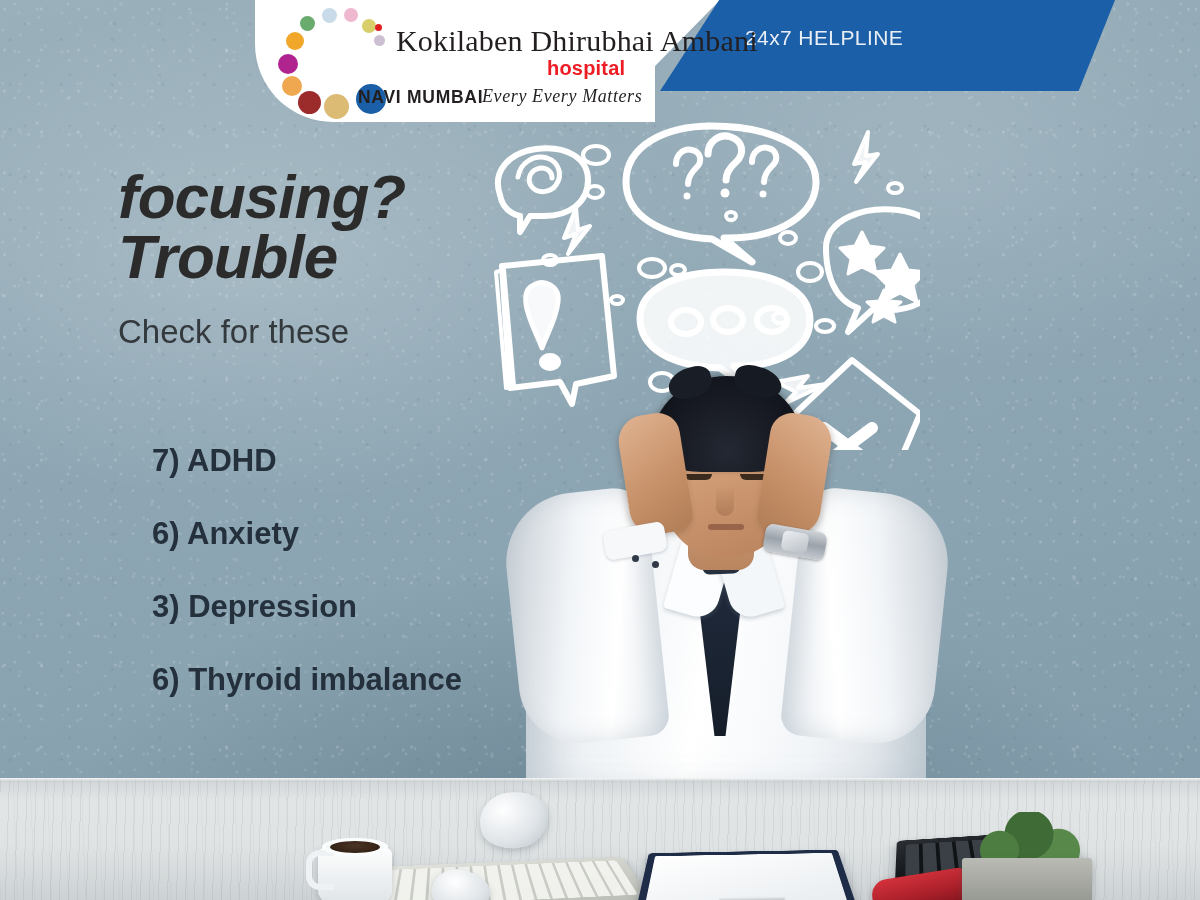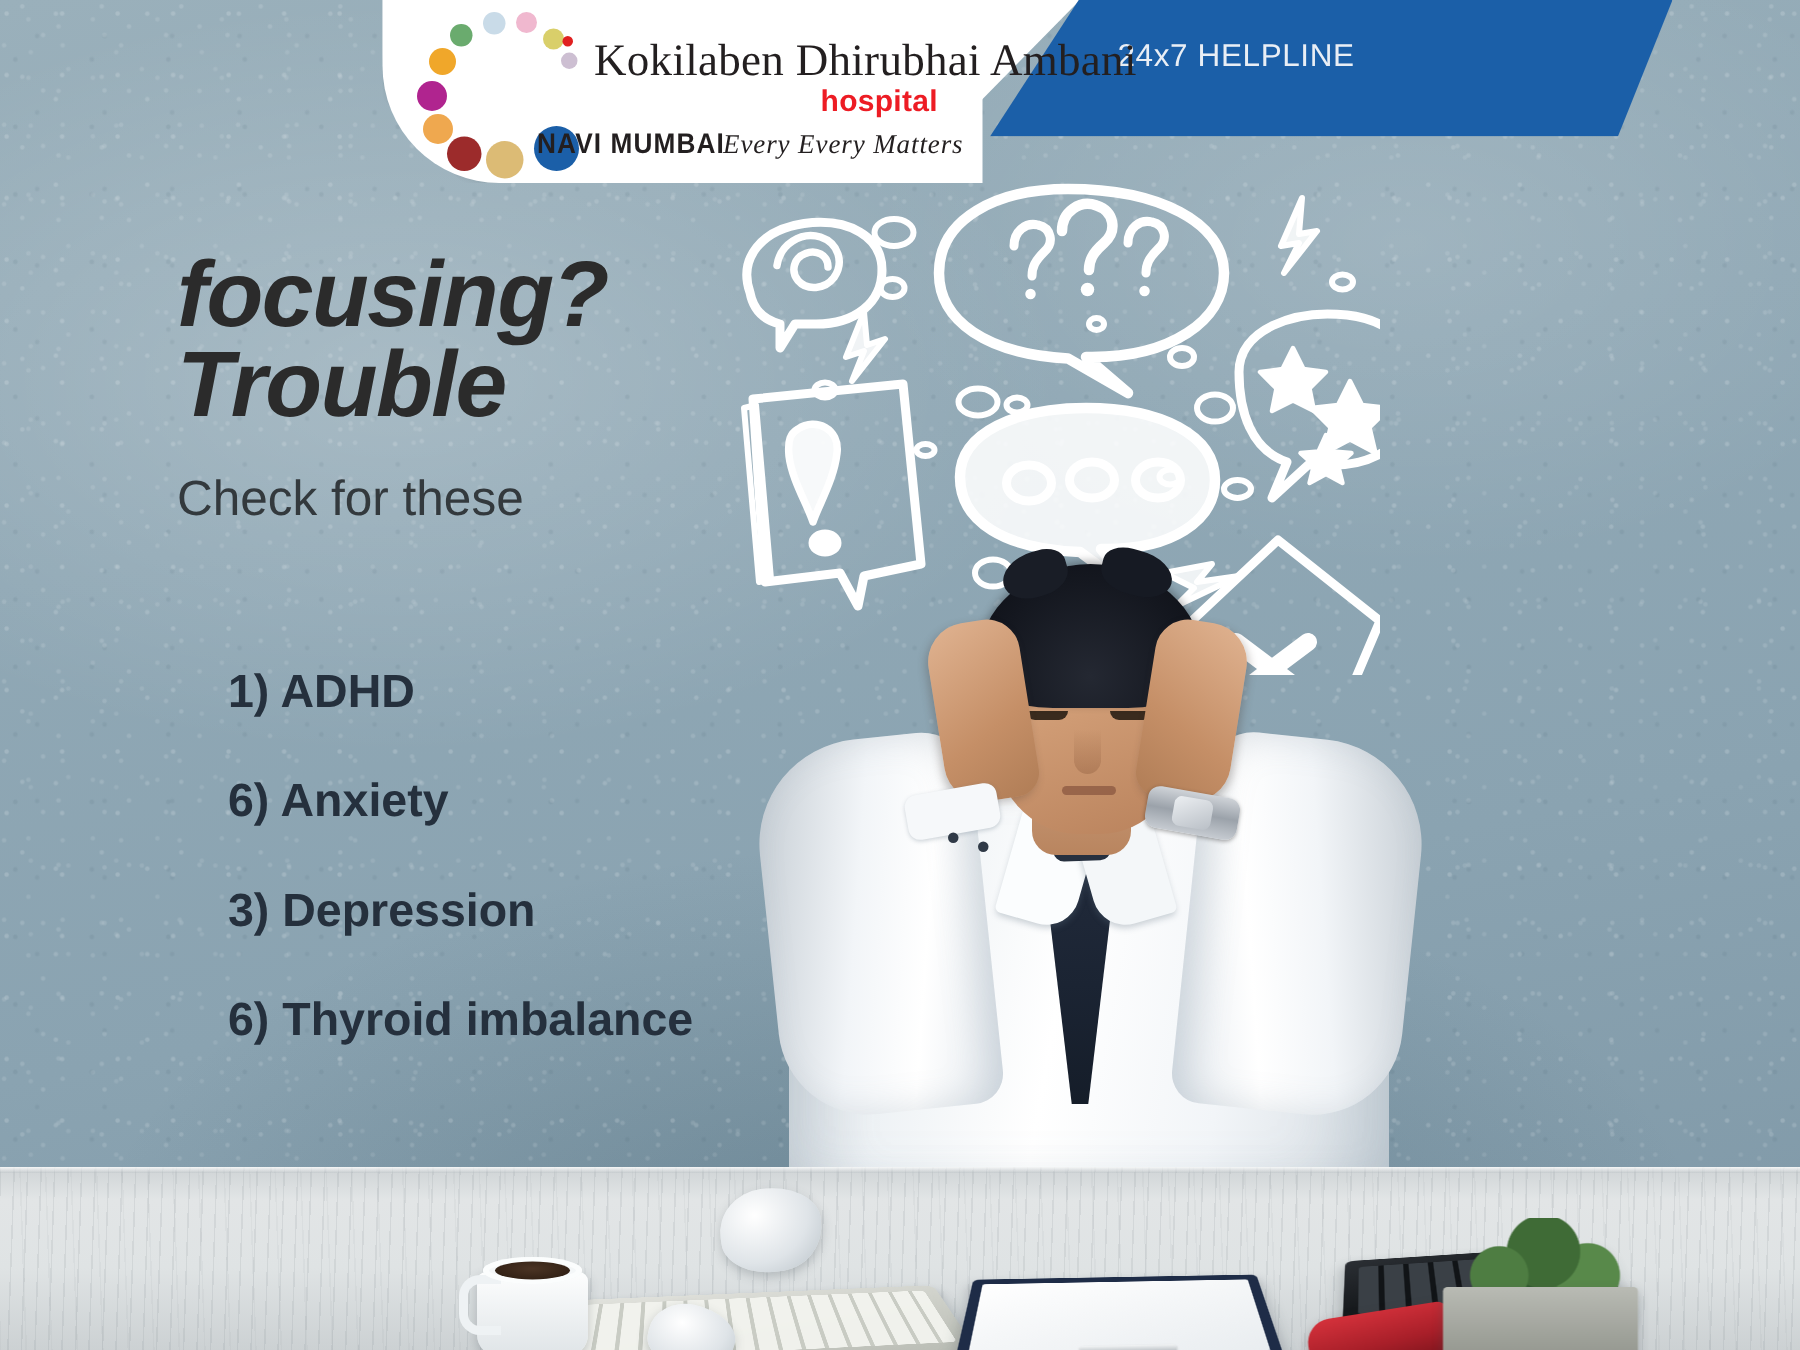--- a/index.html
+++ b/index.html
@@ -393,19 +393,19 @@
   <div class="headline">
     <span>focusing?</span>
     <span>Trouble</span>
   </div>
 
   <div class="subhead">
     <span>Check for these</span>
   </div>
 
   <div class="cond-list">
-    <div class="cond-item">1) ADHD</div>
+    <div class="cond-item">7) ADHD</div>
     <div class="cond-item">6) Anxiety</div>
     <div class="cond-item">3) Depression</div>
     <div class="cond-item">6) Thyroid imbalance</div>
   </div>
 
 </div>
 
 </body></html>

